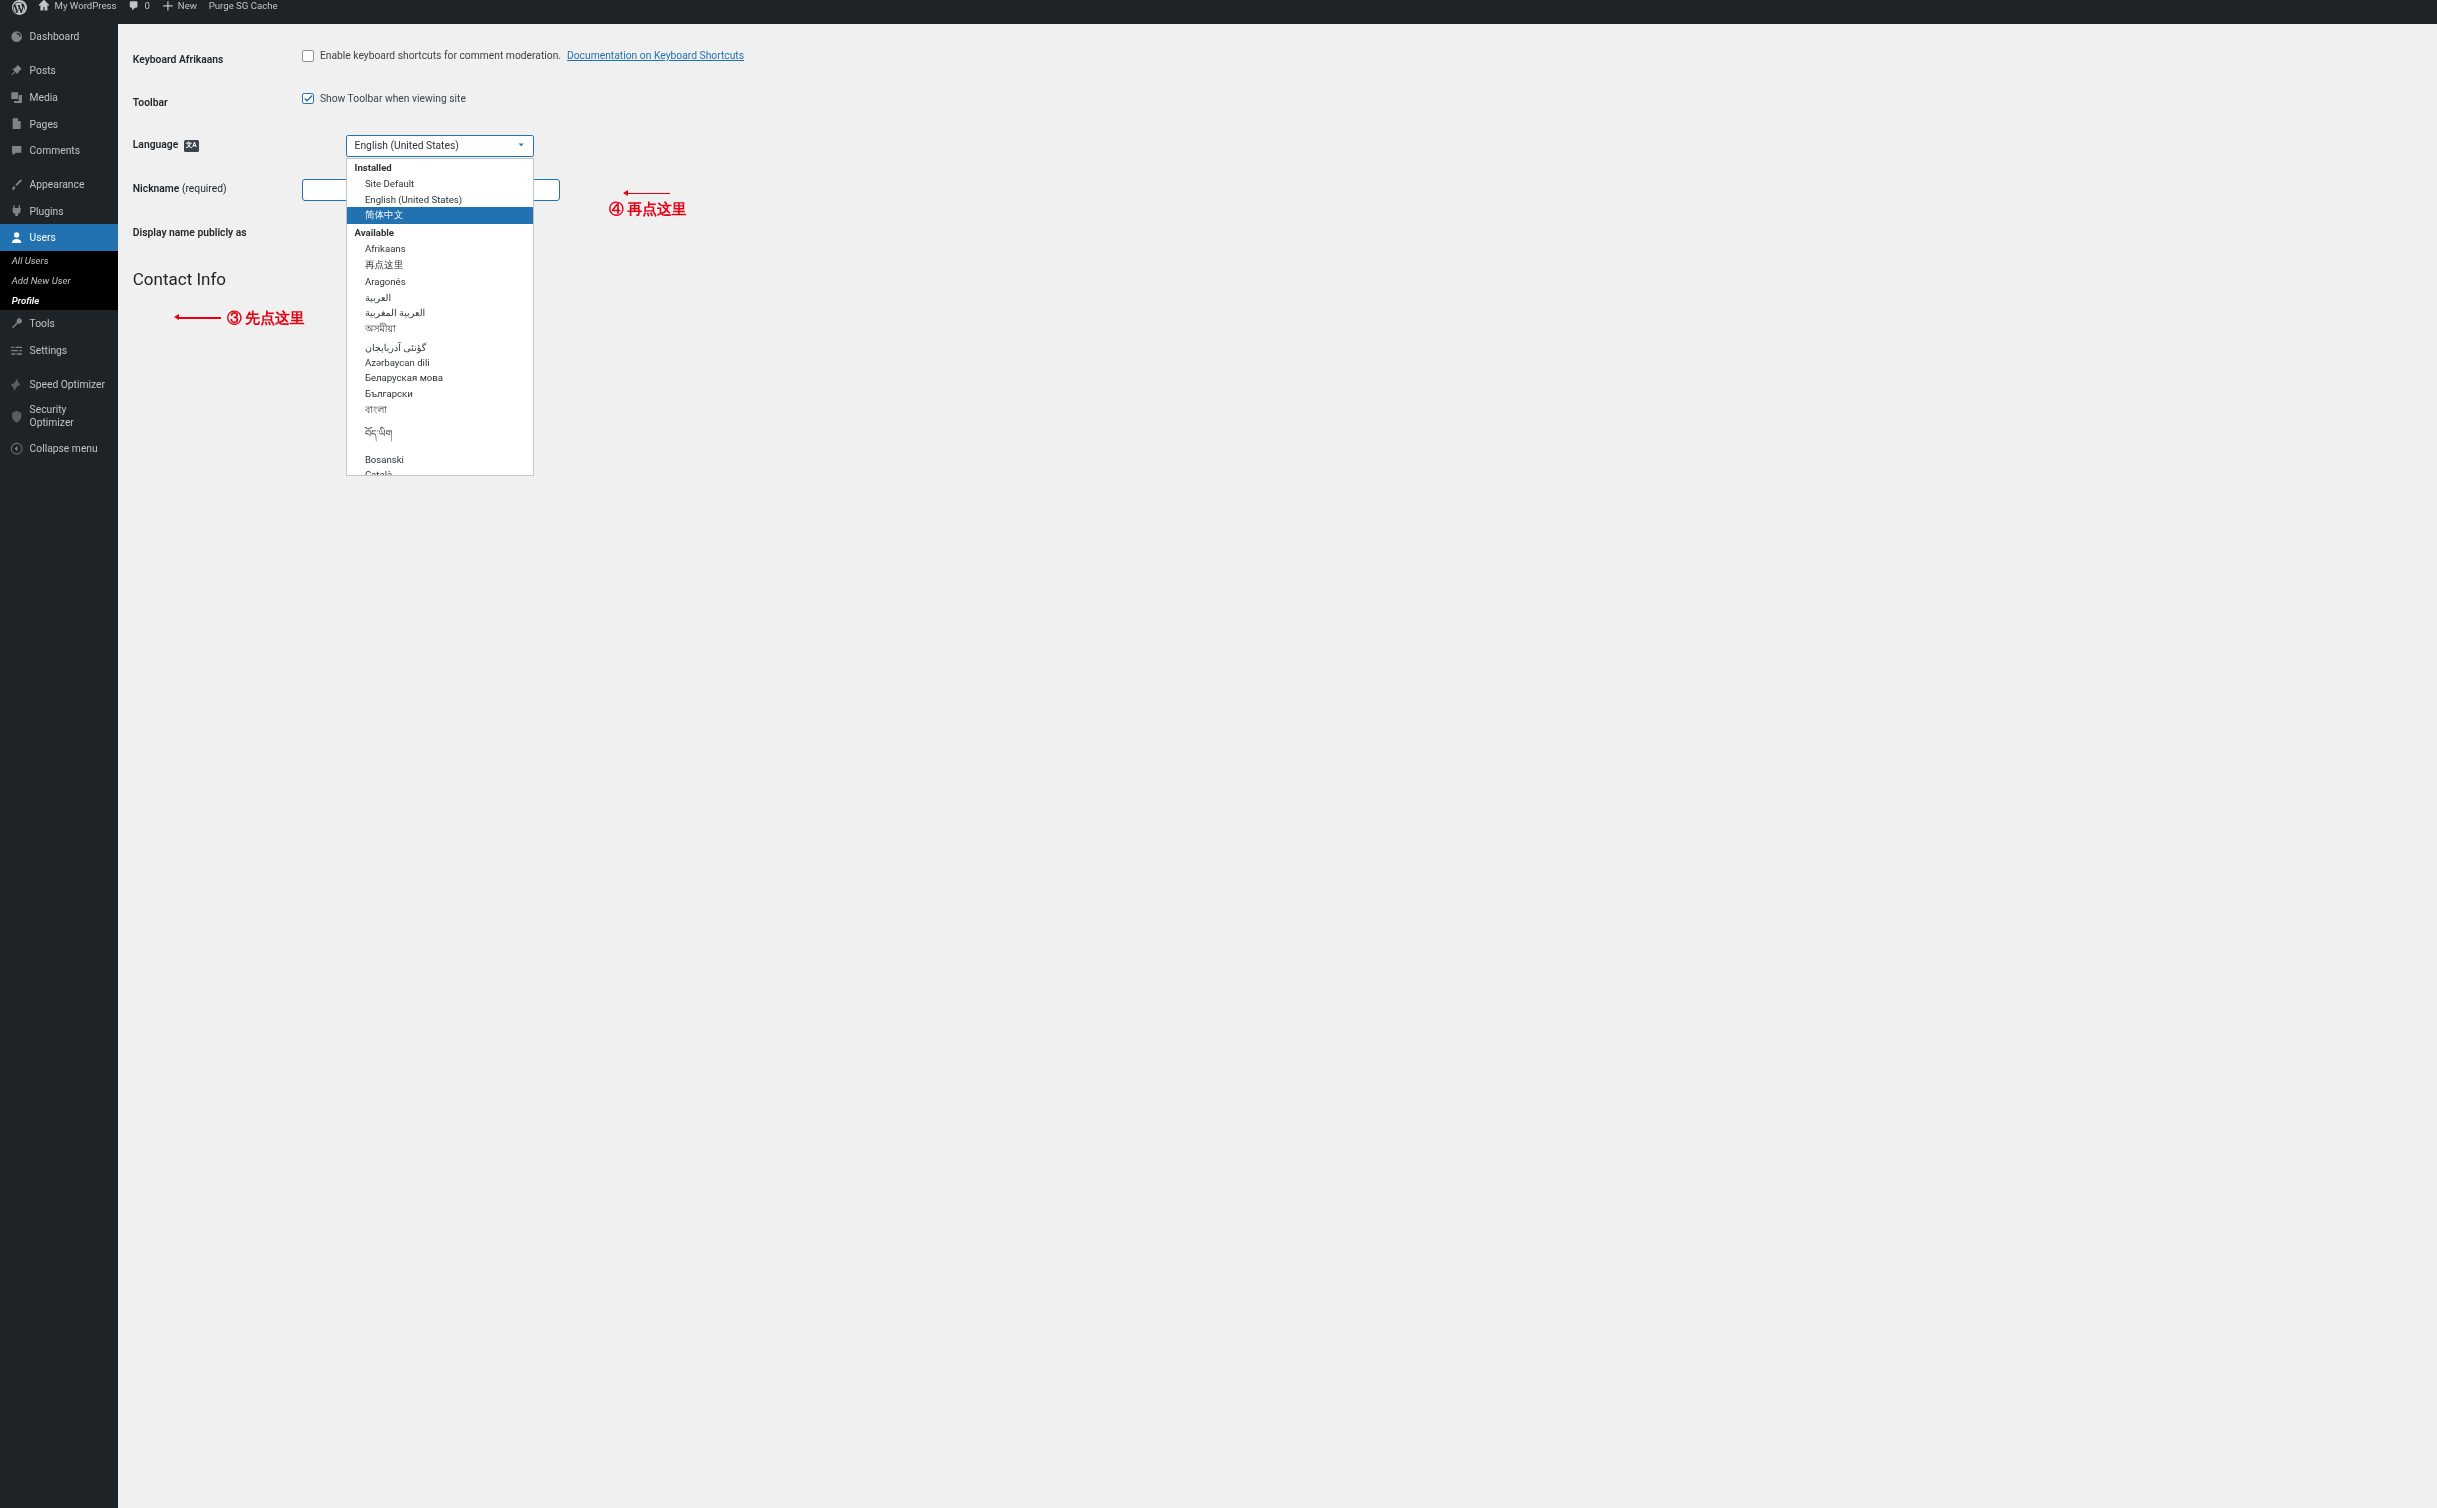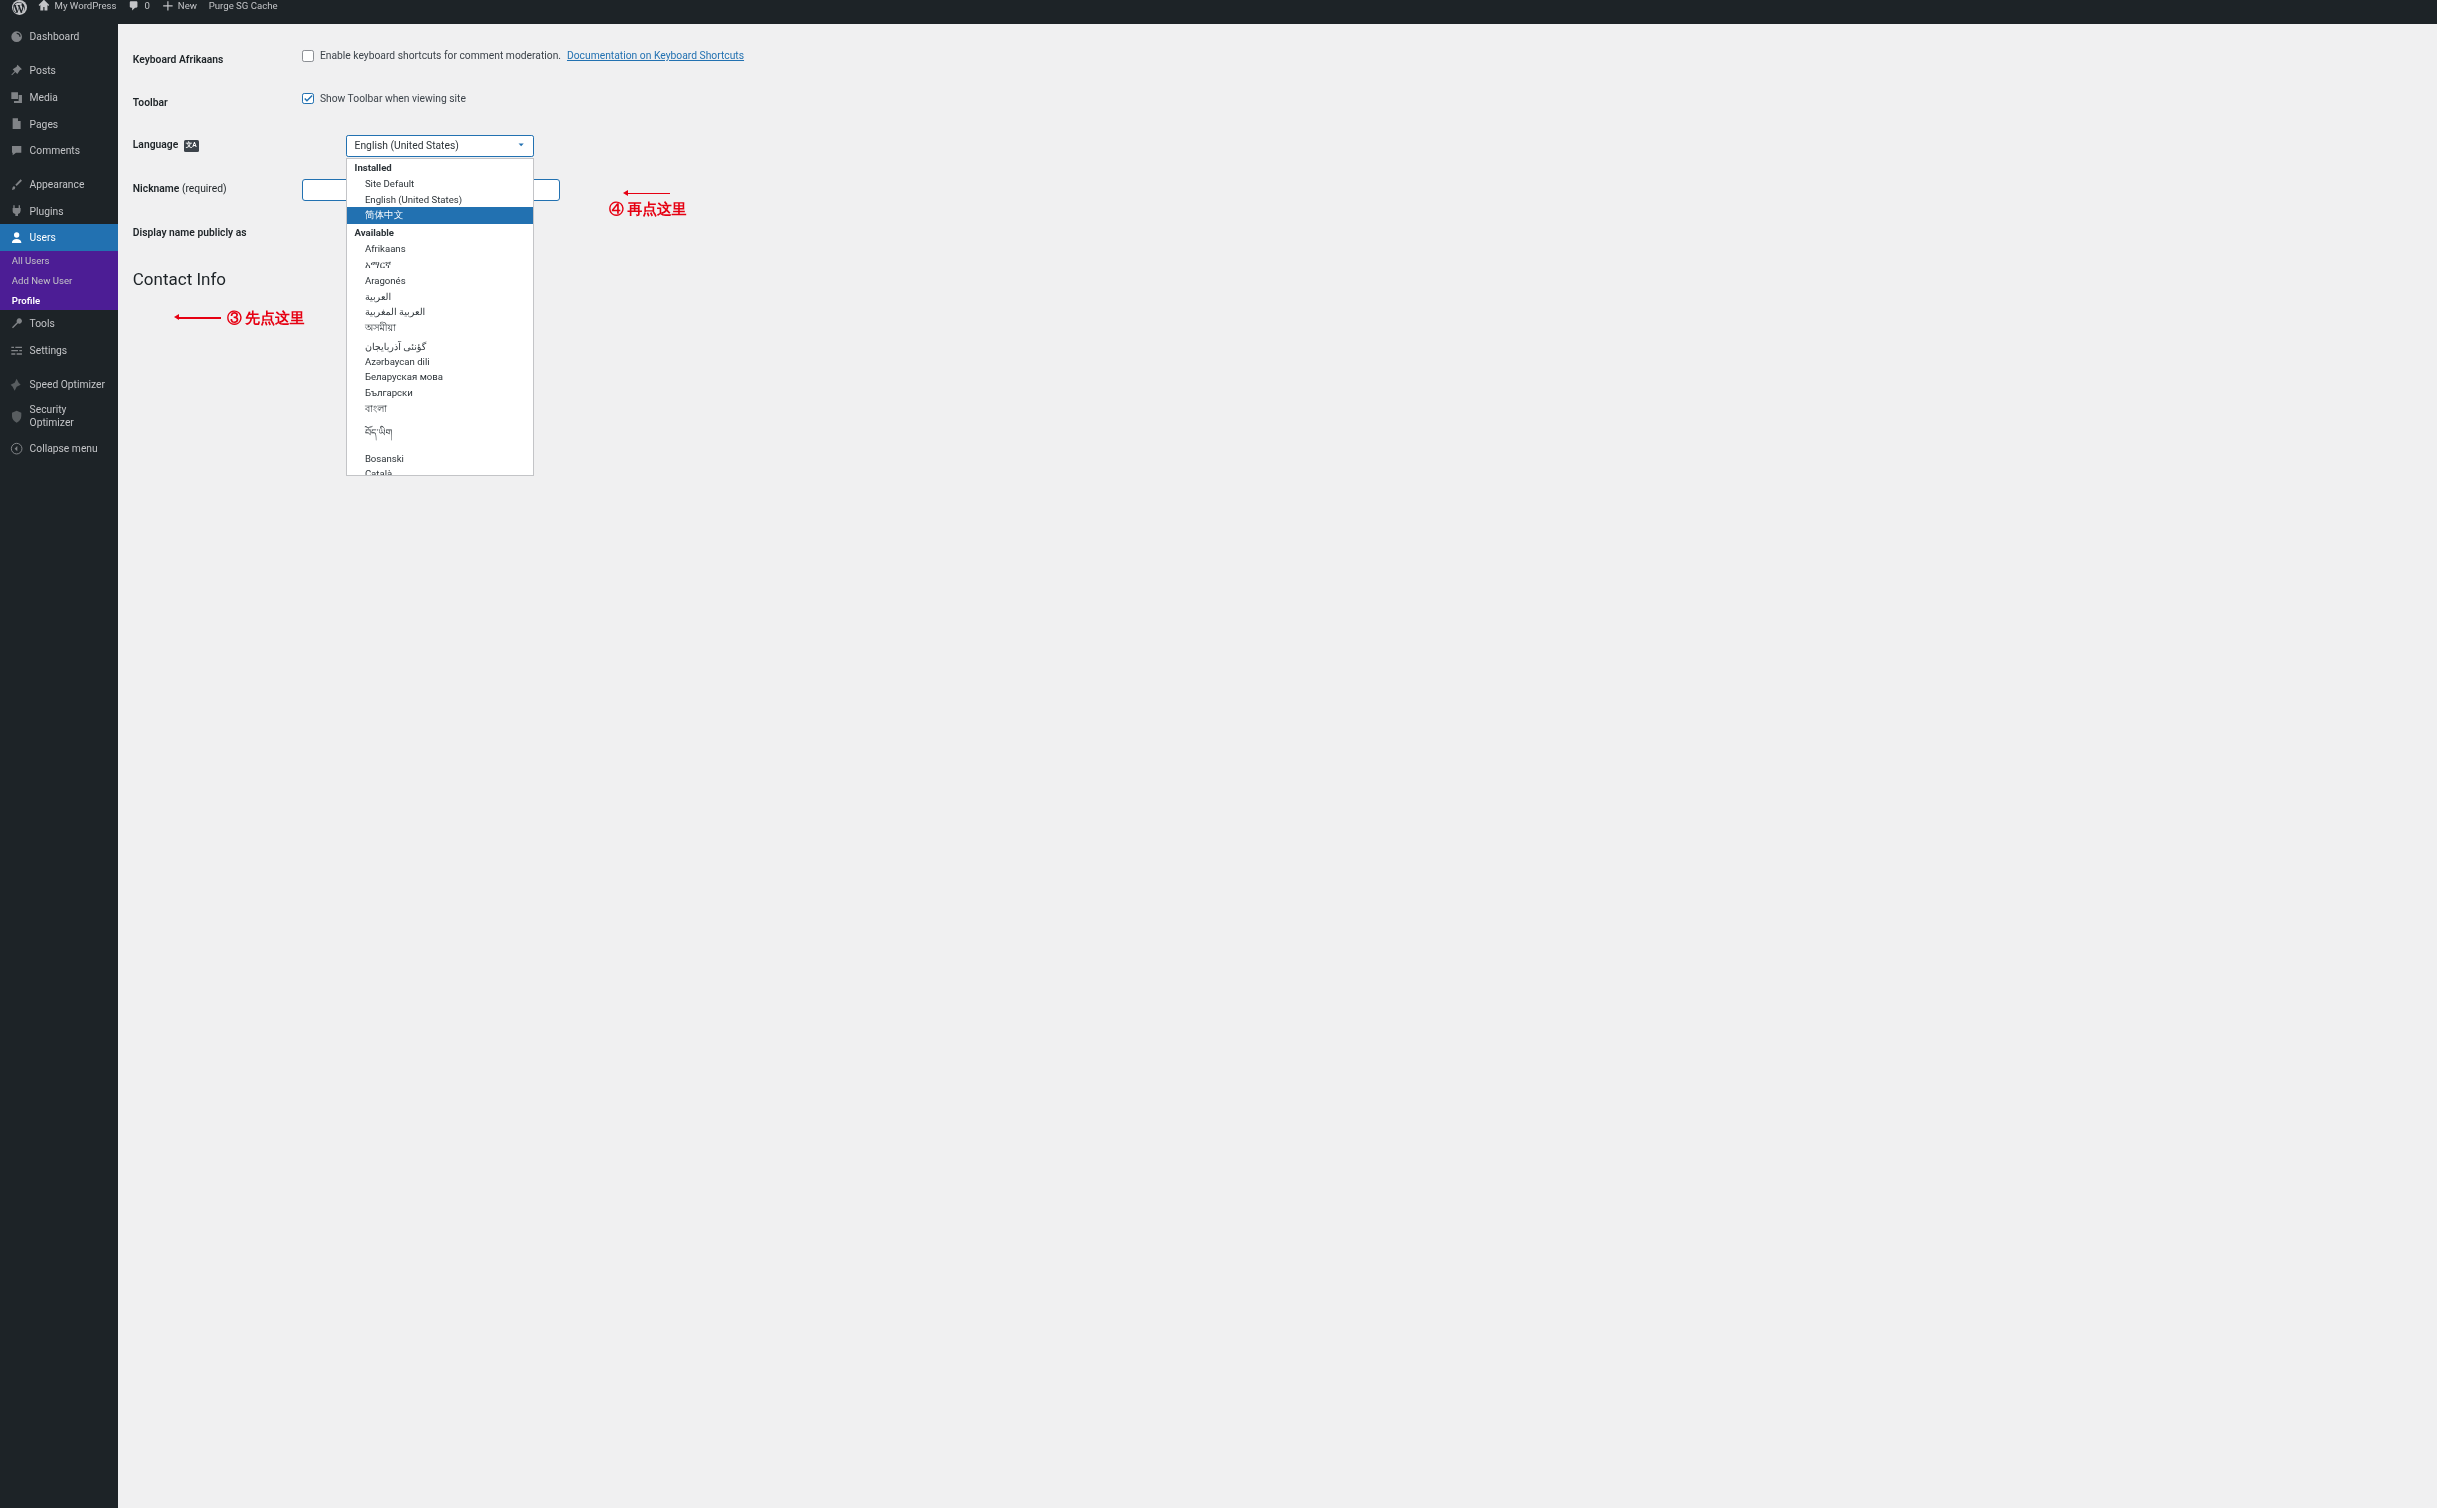--- a/index.html
+++ b/index.html
@@ -10,21 +10,21 @@
 .wp-logo { width: 14.8px; height: 14.8px; border-radius: 50%; background: #c3c4c7; display: flex; align-items: center; justify-content: center; color: #1d2327; font-weight: bold; font-size: 10.3px; }
 
 .layout { display: flex; height: calc(100vh - 23.6px); }
 
 .sidebar { width: 118px; background: #1d2327; color: #c3c4c7; font-size: 10.3px; flex-shrink: 0; }
 .menu-item { display: flex; align-items: center; gap: 5.9px; padding: 5.9px 8.9px; cursor: pointer; position: relative; }
 .menu-item.active { background: #2271b1; color: #fff; }
 .menu-item.active::after { content: ''; position: absolute; right: -5.9px; top: 50%; transform: translateY(-50%); border: 5.9px solid transparent; border-right-color: #f0f0f1; }
 .menu-icon { width: 14.8px; height: 14.8px; display: flex; align-items: center; justify-content: center; opacity: 0.6; flex-shrink: 0; }
 .menu-item.active .menu-icon { opacity: 1; }
-.submenu { background: #4c1d95; }
+.submenu { background: #000000; font-style: italic; }
 .submenu-item { padding: 4.4px 8.9px 4.4px 11.8px; font-size: 9.6px; color: #c3c4c7; cursor: pointer; }
 .submenu-item.current { font-weight: 600; color: #fff; }
 .menu-separator { height: 7.4px; }
 
 .content { flex: 1; padding: 14.8px; background: #f0f0f1; overflow: auto; position: relative; }
 .form-table { width: 100%; border-collapse: collapse; }
 .form-table th { text-align: left; padding: 14.8px 7.4px 14.8px 0; width: 162px; font-weight: 600; font-size: 10.3px; vertical-align: top; color: #1d2327; }
 .form-table td { padding: 11px 7.4px; font-size: 10.3px; color: #3c434a; vertical-align: top; }
 .checkbox-wrap { display: flex; align-items: center; gap: 5.9px; }
 .checkbox { width: 11.8px; height: 11.8px; border: 0.7px solid #8c8f94; border-radius: 2.2px; background: #fff; display: inline-flex; align-items: center; justify-content: center; }
@@ -258,21 +258,21 @@
             <div class="dropdown">
               <div class="opt-group">Installed</div>
               <div id="installed-opts">
                     <div class="opt">Site Default</div>
                     <div class="opt">English (United States)</div>
                     <div class="opt highlighted">简体中文</div>
                   </div>
               <div class="opt-group">Available</div>
               <div id="available-opts">
                     <div class="opt">Afrikaans</div>
-                    <div class="opt">አማርኛ</div>
+                    <div class="opt">再点这里</div>
                     <div class="opt">Aragonés</div>
                     <div class="opt">العربية</div>
                     <div class="opt">العربية المغربية</div>
                     <div class="opt">অসমীয়া</div>
                     <div class="opt">گؤنئی آذربایجان</div>
                     <div class="opt">Azərbaycan dili</div>
                     <div class="opt">Беларуская мова</div>
                     <div class="opt">Български</div>
                     <div class="opt">বাংলা</div>
                     <div class="opt">བོད་ཡིག</div>

